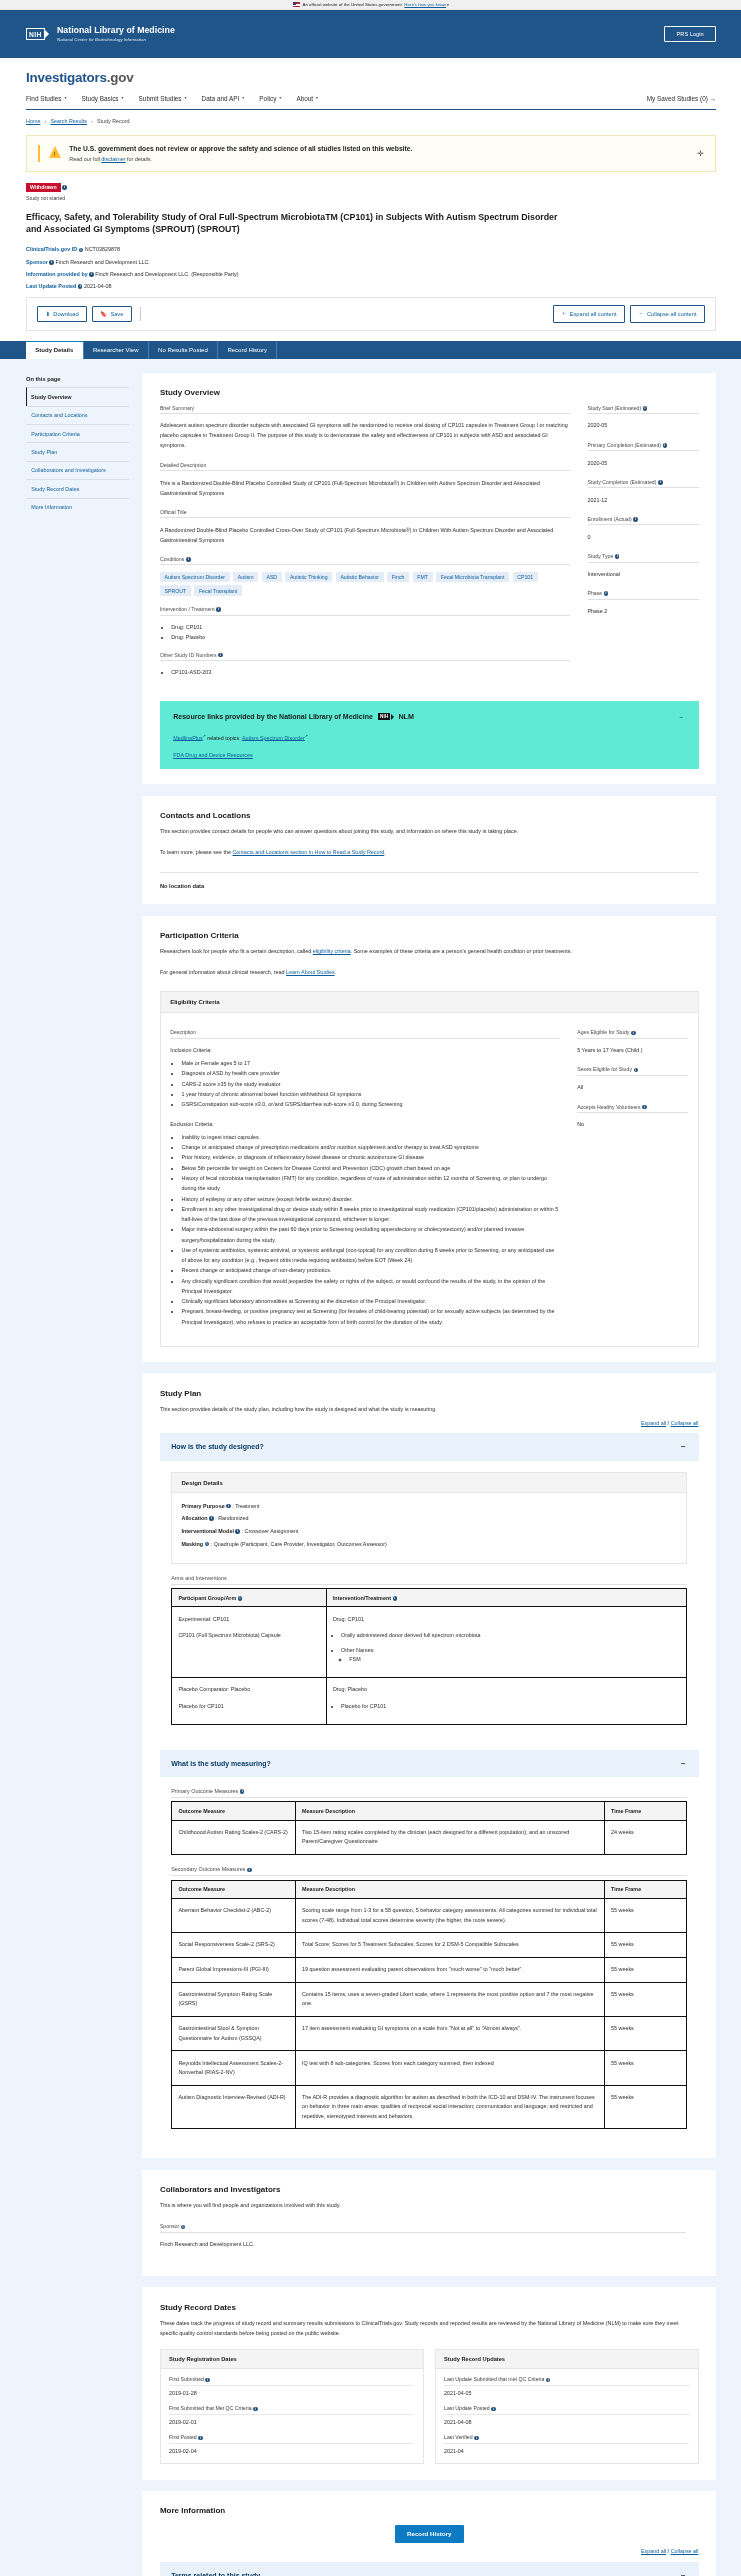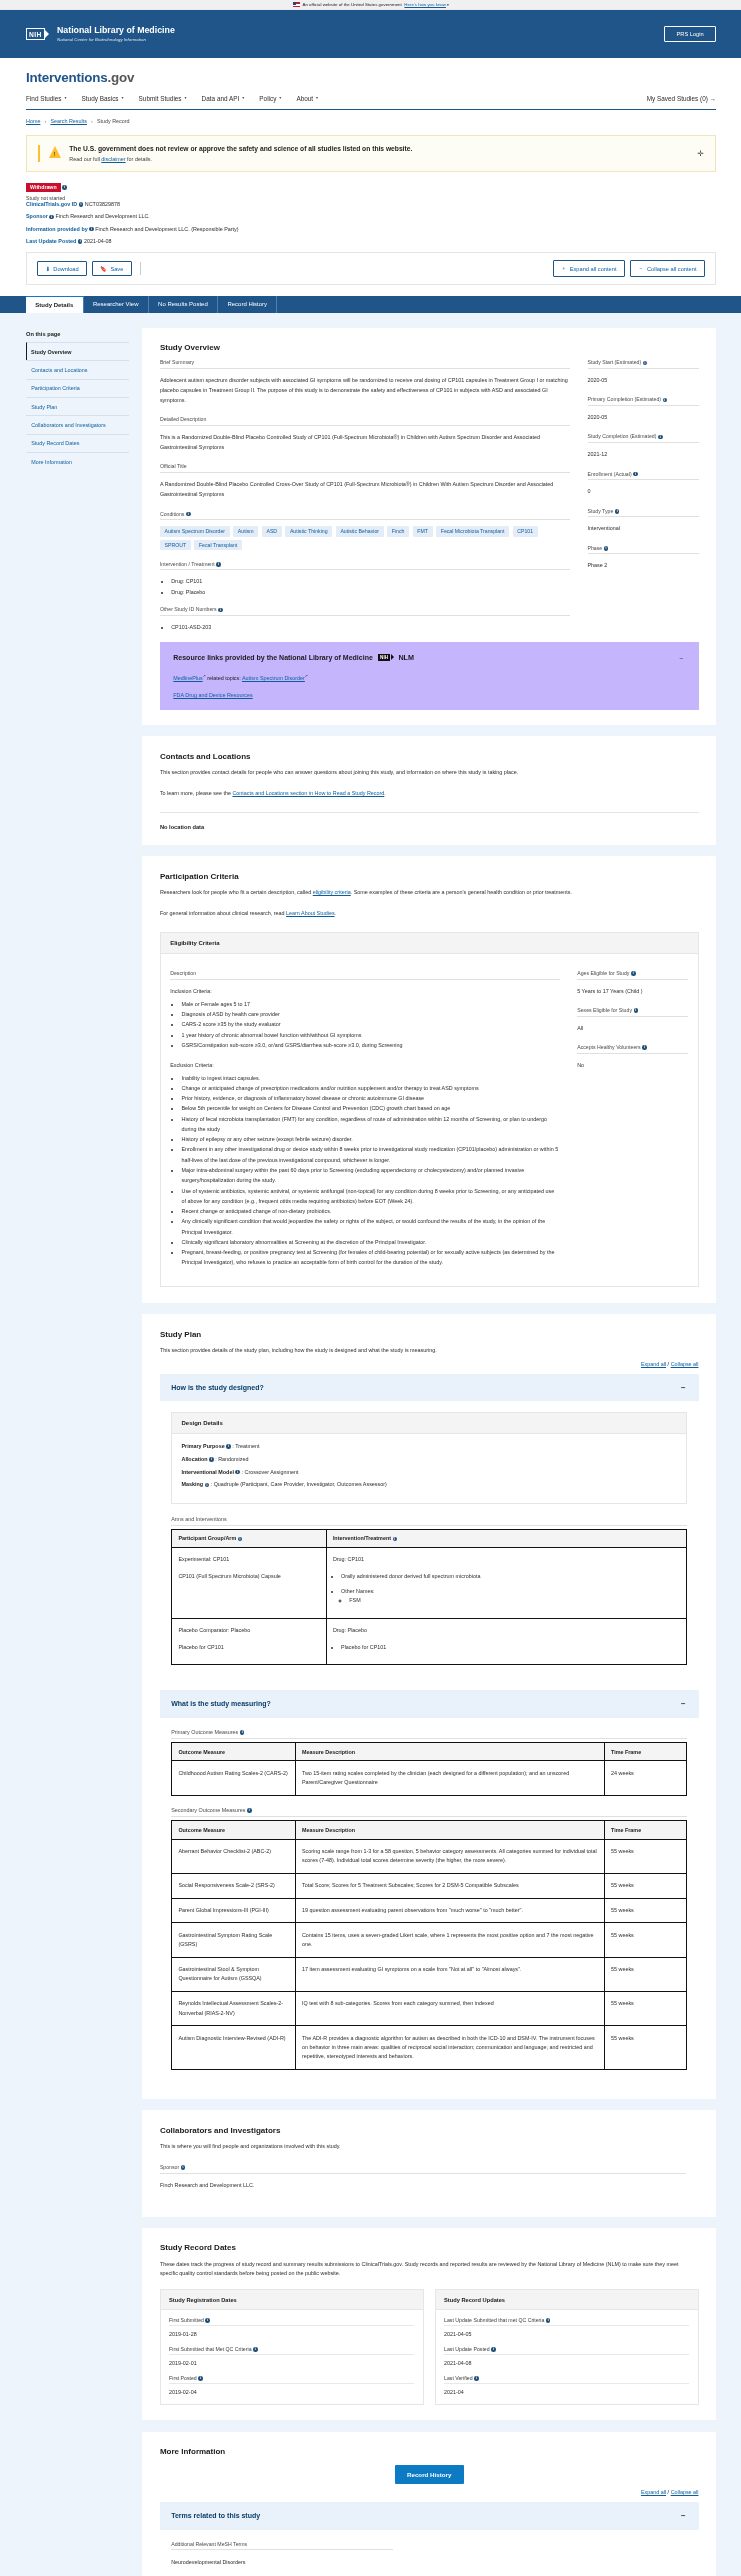--- a/index.html
+++ b/index.html
@@ -171,21 +171,21 @@
   .field-val { font-size:5.4px; line-height:1.85; color:#2d2d2d; margin-bottom:11.3px;}
 
   .chips { display:flex; flex-wrap:wrap; gap:3.6px; margin-bottom:10.3px;}
   .chip { background:#e3ecf7; color:#0b5d9e; font-size:5.2px; padding:2.1px 4.6px; border-radius:1px; cursor:pointer;}
 
   ul.bullets { margin: 3.1px 0 9.3px 11.3px; }
   ul.bullets li { font-size:5.4px; line-height:1.9; color:#2d2d2d; }
   ul.sub { margin-left: 10.3px; list-style-type: circle; }
 
   
-  .nlm-box { background:#c4b5fd; padding: 11.3px 13.4px; margin-top:0; position:relative;}
+  .nlm-box { background:#5eead4; padding: 11.3px 13.4px; margin-top:14px; position:relative;}
   .nlm-head { display:flex; align-items:center; gap:5.2px; font-size:7px; font-weight:bold; color:#1b1b1b;}
   .nlm-badge { background:#111; color:#fff; font-size:4.6px; font-weight:bold; padding:1px 2.1px; position:relative;}
   .nlm-badge::after{content:"";position:absolute;right:-3.6px;top:50%;transform:translateY(-50%);border-left:3.6px solid #111;border-top:3.6px solid transparent;border-bottom:3.6px solid transparent;}
   .nlm-lbl { font-size:7.2px; font-weight:bold; margin-left:3.1px;}
   .nlm-minus { position:absolute; right:13.4px; top:12.4px; font-size:7.7px; color:#333; cursor:pointer;}
   .nlm-links { margin-top:12.4px; font-size:5.4px; }
   .nlm-links a { text-decoration:underline; }
   .ext-ico { font-size:3.6px; vertical-align:super; }
   .nlm-links .row2 { margin-top:11.3px; }
 
@@ -250,21 +250,21 @@
     <div class="nih-titles">
       <div class="nlm-title">National Library of Medicine</div>
       <div class="ncbi-sub">National Center for Biotechnology Information</div>
     </div>
   </div>
   <button class="prs-login">PRS Login</button>
 </div>
 
 <div class="site-header">
   <div class="brand">
-    <span class="ct">Interventions</span><span class="gov">.gov</span>
+    <span class="ct">Investigators</span><span class="gov">.gov</span>
   </div>
   <div class="main-nav">
     <div class="nav-item">
         <span>Find Studies</span>
         <span class="chev">▼</span>
       </div>
     <div class="nav-item">
         <span>Study Basics</span>
         <span class="chev">▼</span>
       </div>
@@ -302,20 +302,21 @@
   <div class="disc-text">
     <h3>The U.S. government does not review or approve the safety and science of all studies listed on this website.</h3>
     <p><span>Read our full </span><a href="#">disclaimer</a><span> for details.</span></p>
   </div>
   <span class="disc-plus">✛</span>
 </div>
 
 <div class="study-head">
   <span class="badge-withdrawn">Withdrawn</span><span class="info-i">i</span>
   <div class="notstarted">Study not started</div>
+  <h1 class="study-title">Efficacy, Safety, and Tolerability Study of Oral Full-Spectrum MicrobiotaTM (CP101) in Subjects With Autism Spectrum Disorder and Associated GI Symptoms (SPROUT) (SPROUT)</h1>
   <div class="meta-row">
     <span class="lbl">ClinicalTrials.gov ID</span><span class="info-i">i</span>
     <span>NCT03829878</span>
   </div>
   <div class="meta-row">
     <span class="lbl">Sponsor</span><span class="info-i">i</span>
     <span>Finch Research and Development LLC.</span>
   </div>
   <div class="meta-row">
     <span class="lbl">Information provided by</span><span class="info-i">i</span>

